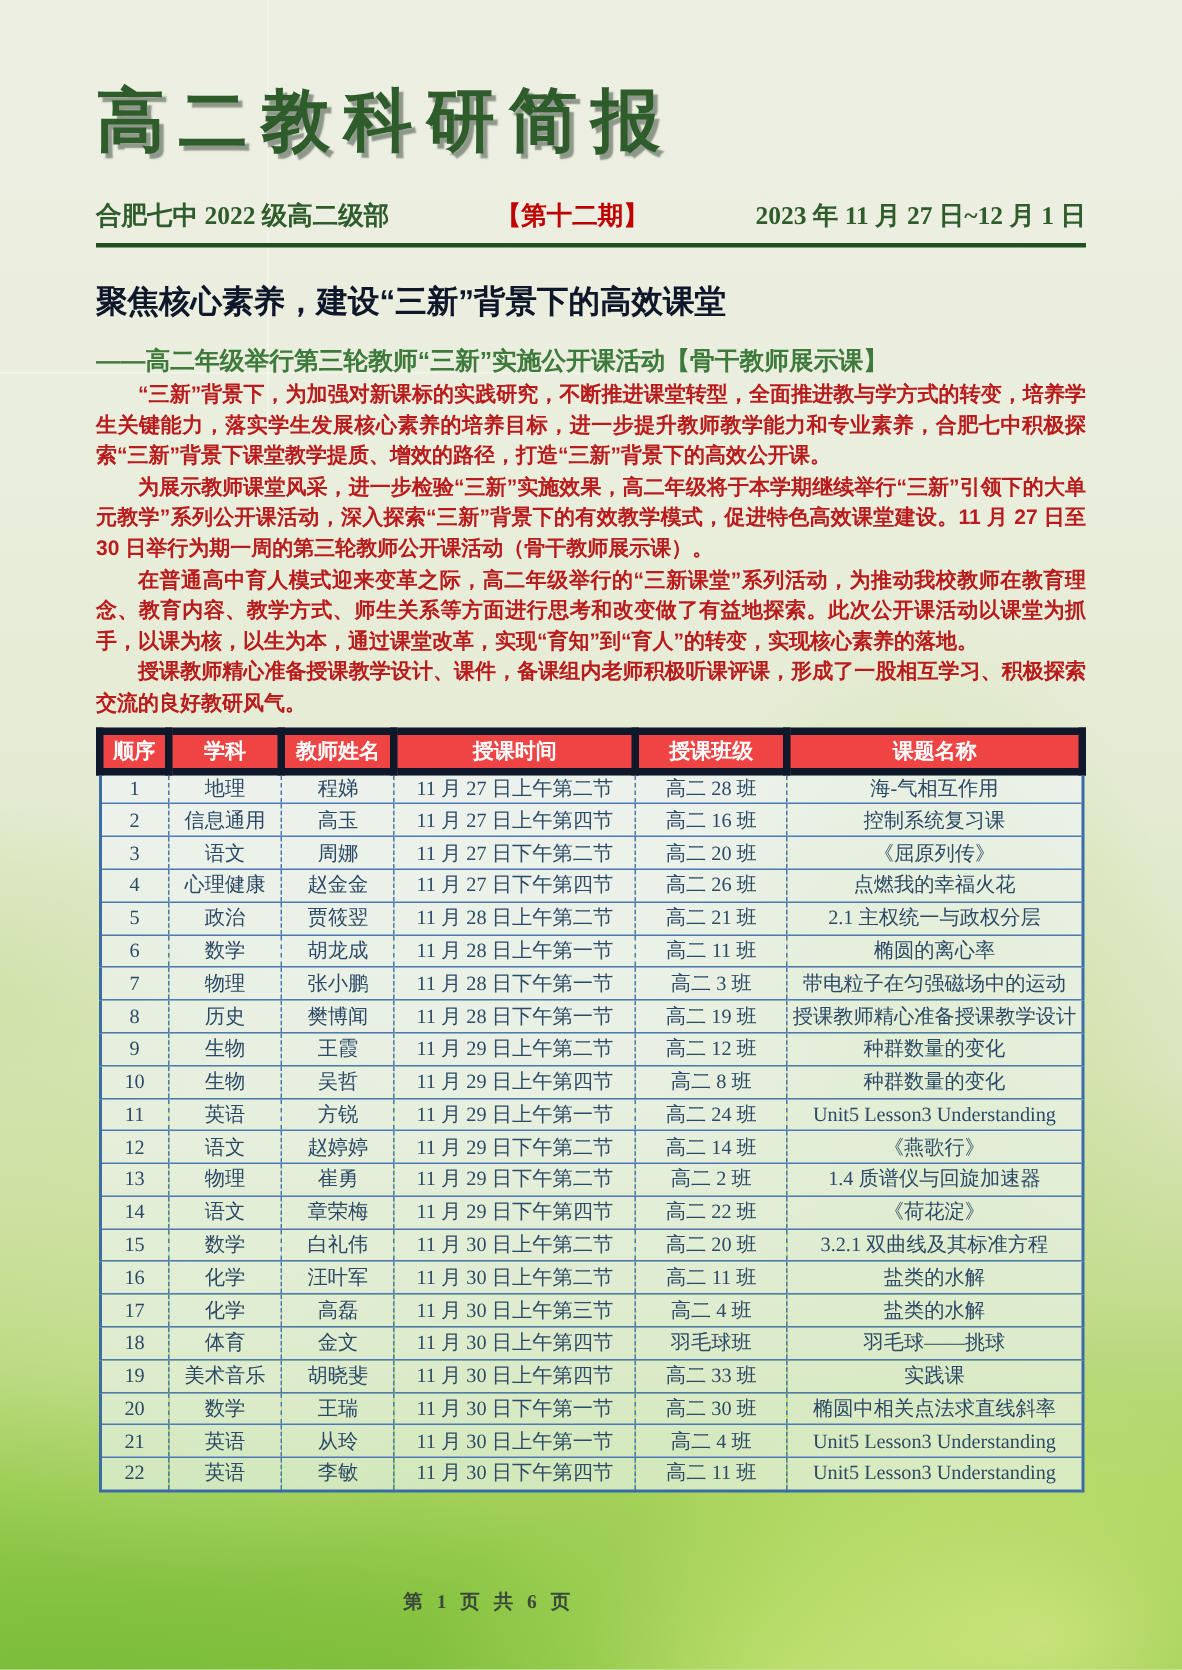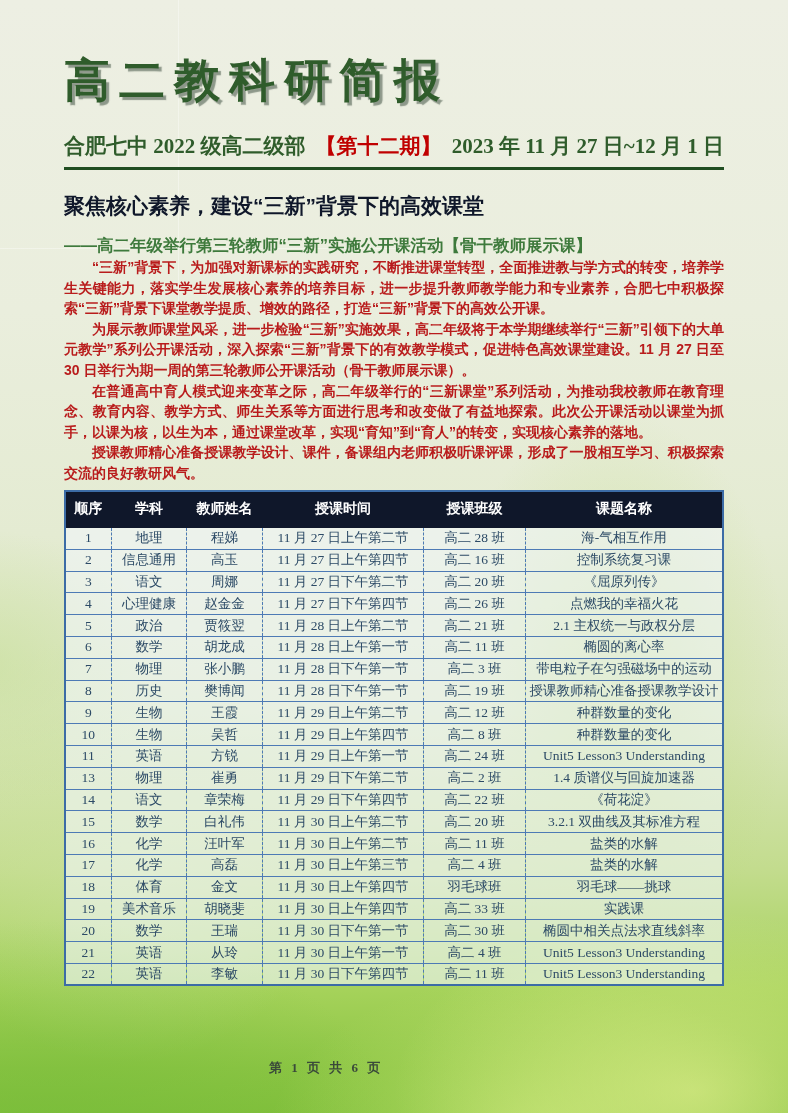--- a/index.html
+++ b/index.html
@@ -18,21 +18,21 @@
   }
   .page { position:absolute; left:64px; right:64px; top:0; }
 
   .title {
     margin-top:50px; text-align:left; font-size:46px; font-weight:bold;
     color:#2f5c2b; letter-spacing:9px;
     text-shadow:3px 3px 1px rgba(125,136,122,0.85);
   }
   .info-line {
     display:flex; justify-content:space-between; align-items:baseline;
-    margin-top:20px; font-size:21px; font-weight:bold; color:#2f5c2b;
+    margin-top:20px; font-size:17px; font-weight:bold; color:#2f5c2b;
     white-space:nowrap;
   }
   .issue { color:#c00000; }
   .rule { height:3px; background:#214e22; margin-top:7px; }
 
   .headline {
     margin-top:22px; font-size:21px; font-weight:bold;
     color:#0f172a; font-family:"Liberation Sans","DejaVu Sans",sans-serif;
   }
   .subheadline {
@@ -45,23 +45,23 @@
     font-size:14px; line-height:20.6px; font-weight:bold; color:#b91c1c;
     text-align:justify;
   }
   .body-text p { margin:0; text-indent:2em; }
 
   table.schedule {
     width:100%; margin-top:6px; border-collapse:collapse;
     border:2px solid #3c6ca6;
   }
   table.schedule th {
-    background:#0f172a; color:#ffffff; font-weight:bold; font-size:14px;
+    background:#ef4444; color:#ffffff; font-weight:bold; font-size:14px;
     font-family:"Liberation Sans","DejaVu Sans",sans-serif;
-    height:37px; padding:0 2px; border:1px solid #0f172a;
+    height:27px; padding:0 2px; border:5px solid #0f172a;
   }
   table.schedule td {
     height:21.8px; padding:0 2px; text-align:center; font-size:13.5px;
     color:#2c4a66; background:rgba(242,247,251,0.60);
     border-top:1.5px solid #4d7ab5; border-bottom:1.5px solid #4d7ab5;
     border-left:1px dashed #4d7ab5; border-right:1px dashed #4d7ab5;
     white-space:nowrap; overflow:hidden;
   }
   table.schedule td:first-child { border-left:2px solid #3c6ca6; }
   table.schedule td:last-child  { border-right:2px solid #3c6ca6;margin-top:11px; }
@@ -206,20 +206,28 @@
         </tr>
         <tr>
           <td>11</td>
           <td>英语</td>
           <td>方锐</td>
           <td>11 月 29 日上午第一节</td>
           <td>高二 24 班</td>
           <td>Unit5 Lesson3 Understanding</td>
         </tr>
         <tr>
+          <td>12</td>
+          <td>语文</td>
+          <td>赵婷婷</td>
+          <td>11 月 29 日下午第二节</td>
+          <td>高二 14 班</td>
+          <td>《燕歌行》</td>
+        </tr>
+        <tr>
           <td>13</td>
           <td>物理</td>
           <td>崔勇</td>
           <td>11 月 29 日下午第二节</td>
           <td>高二 2 班</td>
           <td>1.4 质谱仪与回旋加速器</td>
         </tr>
         <tr>
           <td>14</td>
           <td>语文</td>

